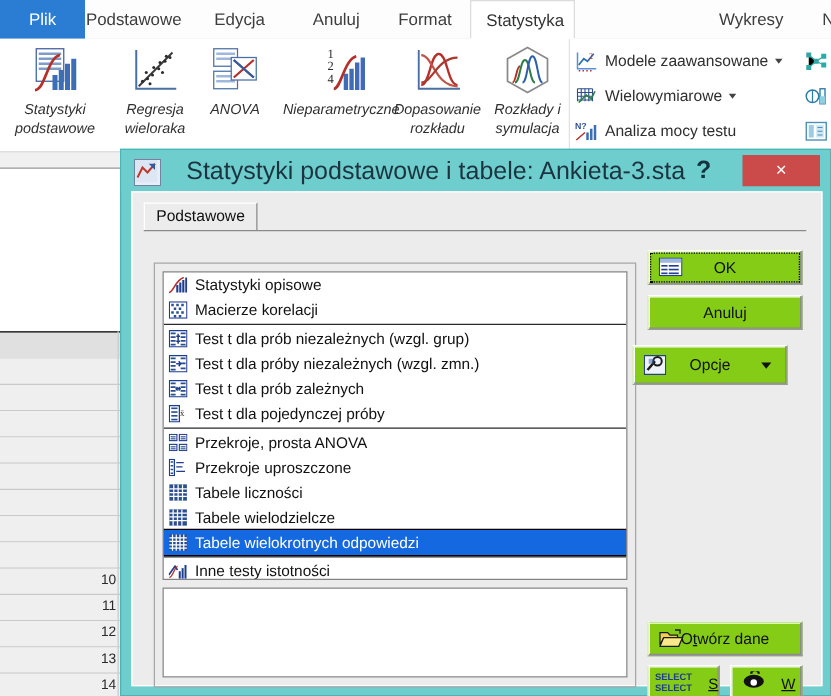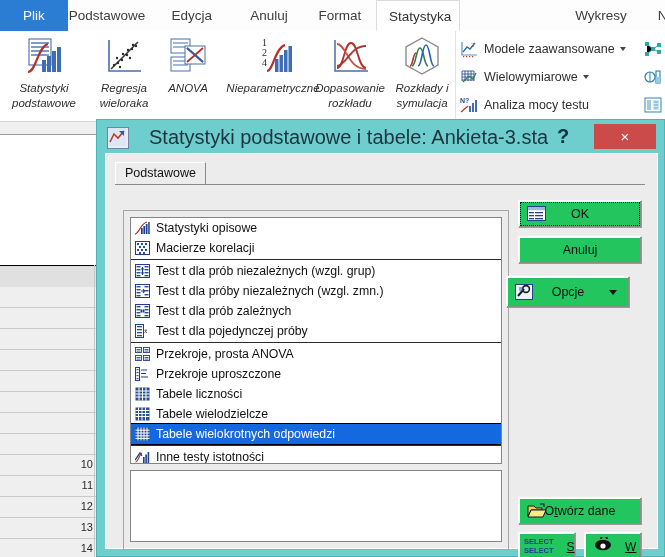--- a/index.html
+++ b/index.html
@@ -223,21 +223,21 @@
     position: absolute; left: 17px; top: 56px;
     width: 386px; height: 340px;
     border: 1px solid #a6a6a6;
     background: transparent;
     box-sizing: border-box;
   }
 
   
   .btn {
     position: absolute;
-    background: #22c55e;
+    background: #84cc16;
     border: 1px solid #9a9a9a;
     border-top-color: #ffffff;
     border-left-color: #ffffff;
     box-shadow: inset -1px -1px 0 #8c8c8c, inset 1px 1px 0 #ffffff;
     font-size: 12.5px;
     color: #111;
     display: flex; align-items: center; justify-content: center;
     box-sizing: border-box;
     white-space: nowrap;
   }

